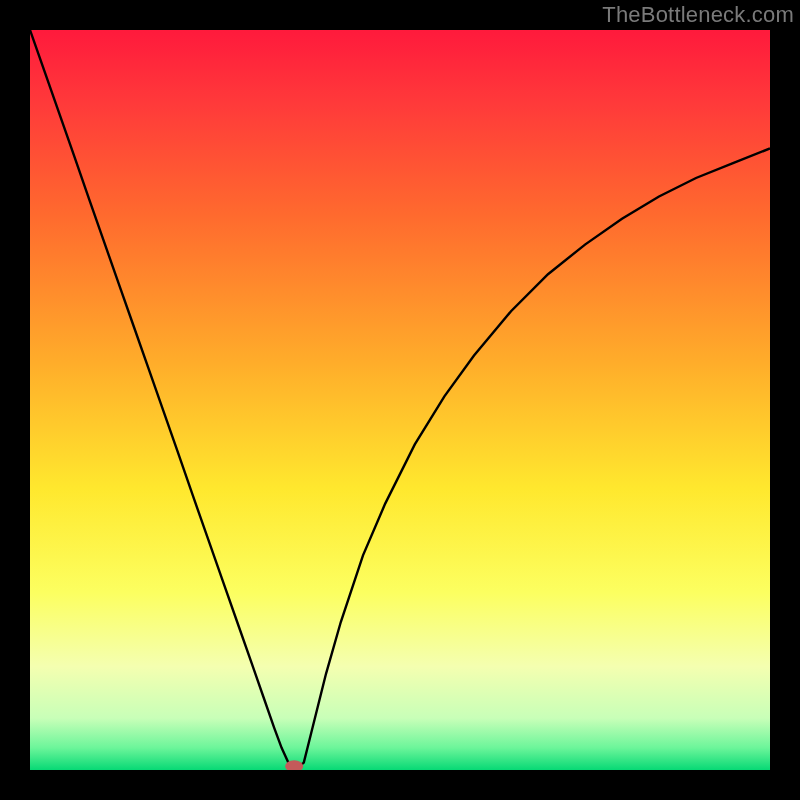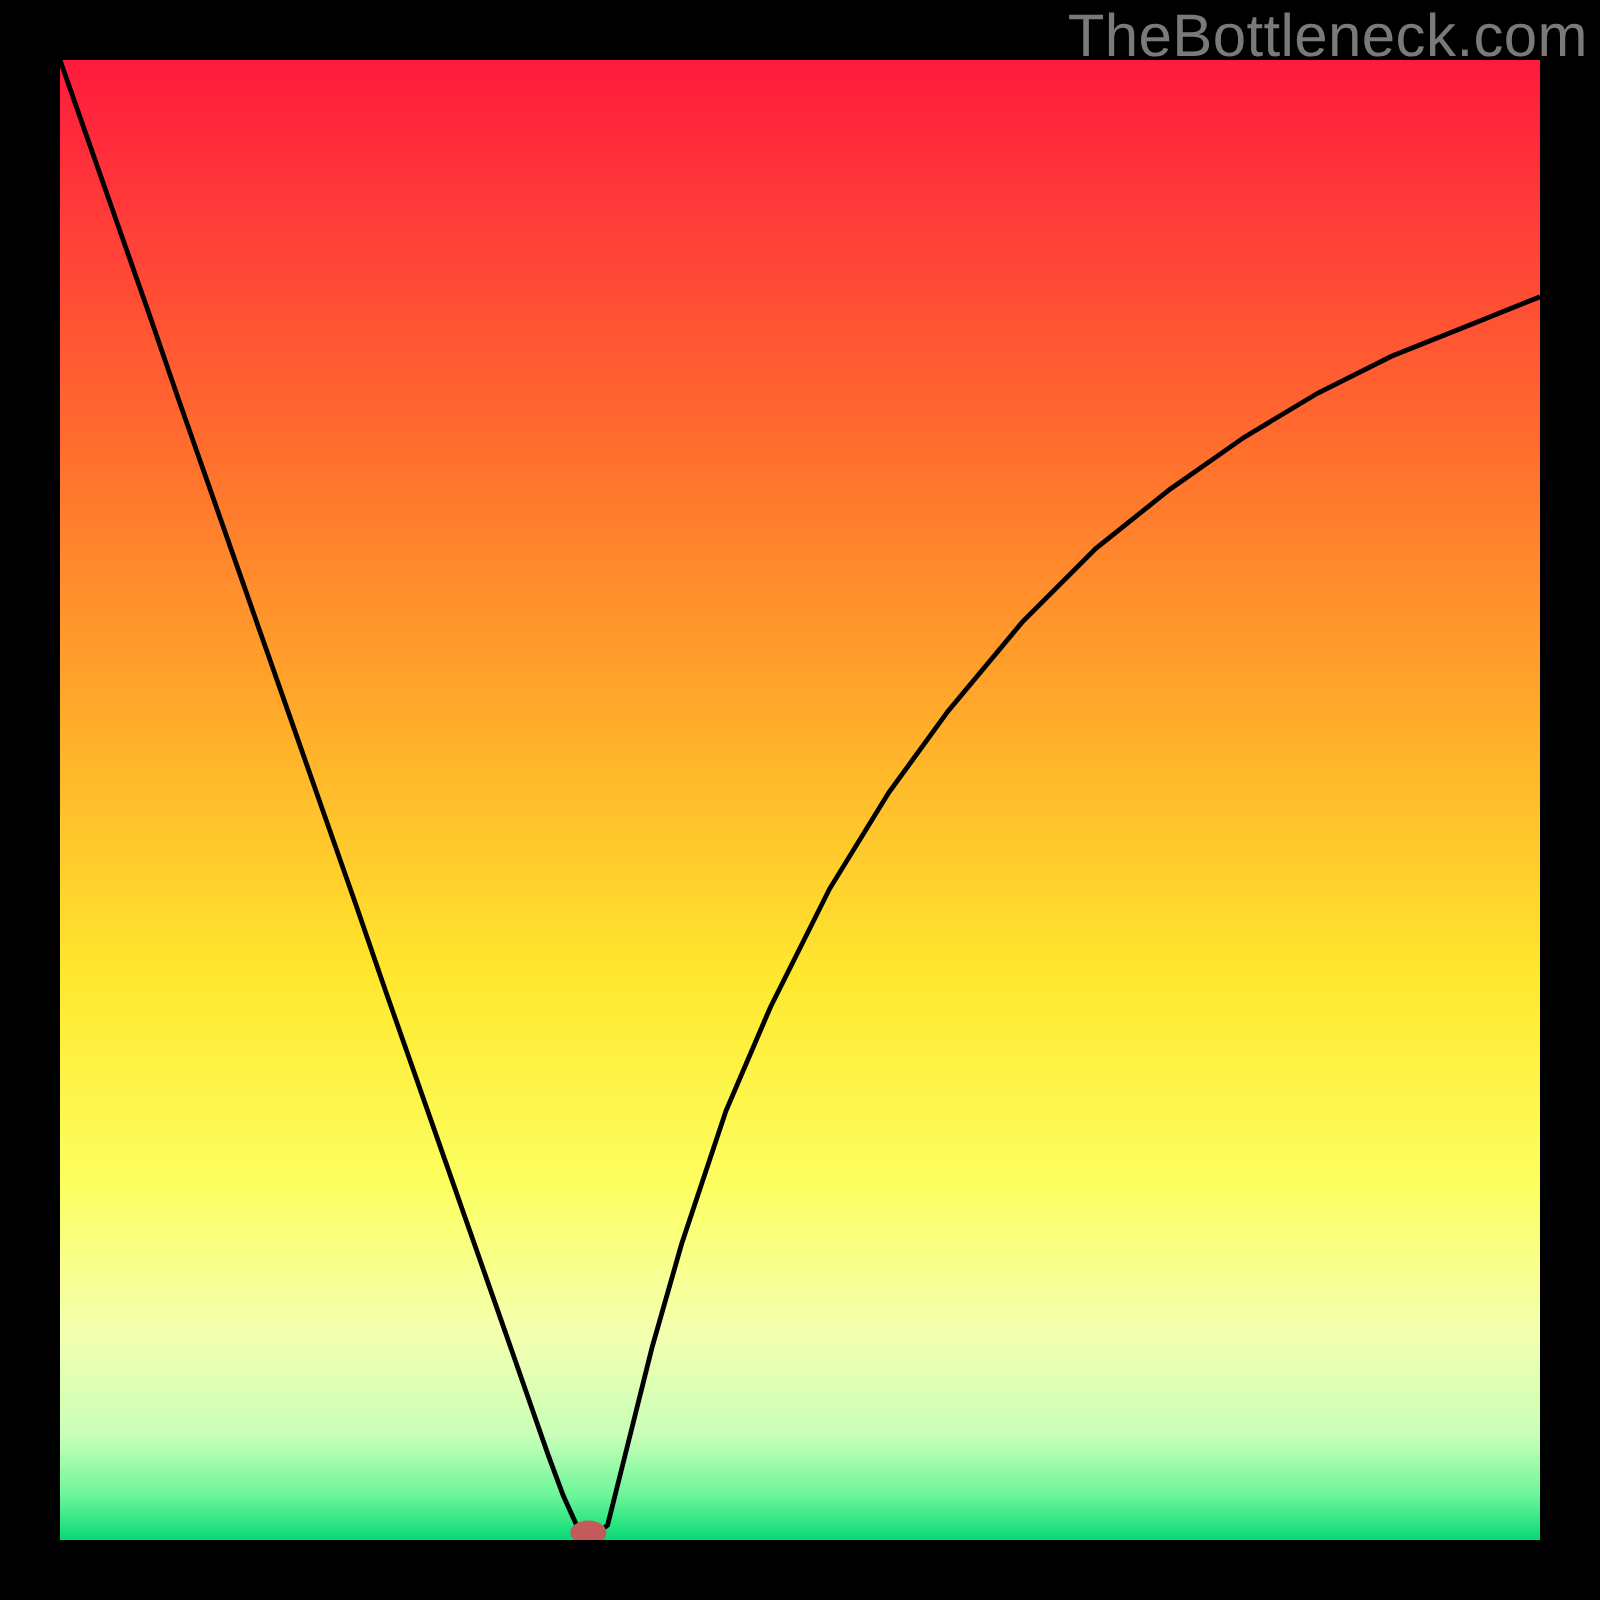--- a/index.html
+++ b/index.html
@@ -38,21 +38,21 @@
     left: 0;
     top: 0;
     width: 100%;
     height: 100%;
   }
   .watermark {
     position: absolute;
     top: 2px;
     right: 6px;
     color: #7a7a7a;
-    font-size: 30px;
+    font-size: 22px;
     font-weight: 500;
     letter-spacing: 0.2px;
     user-select: none;
   }
 </style>
 </head>
 <body>
 
 <div class="frame">
 

